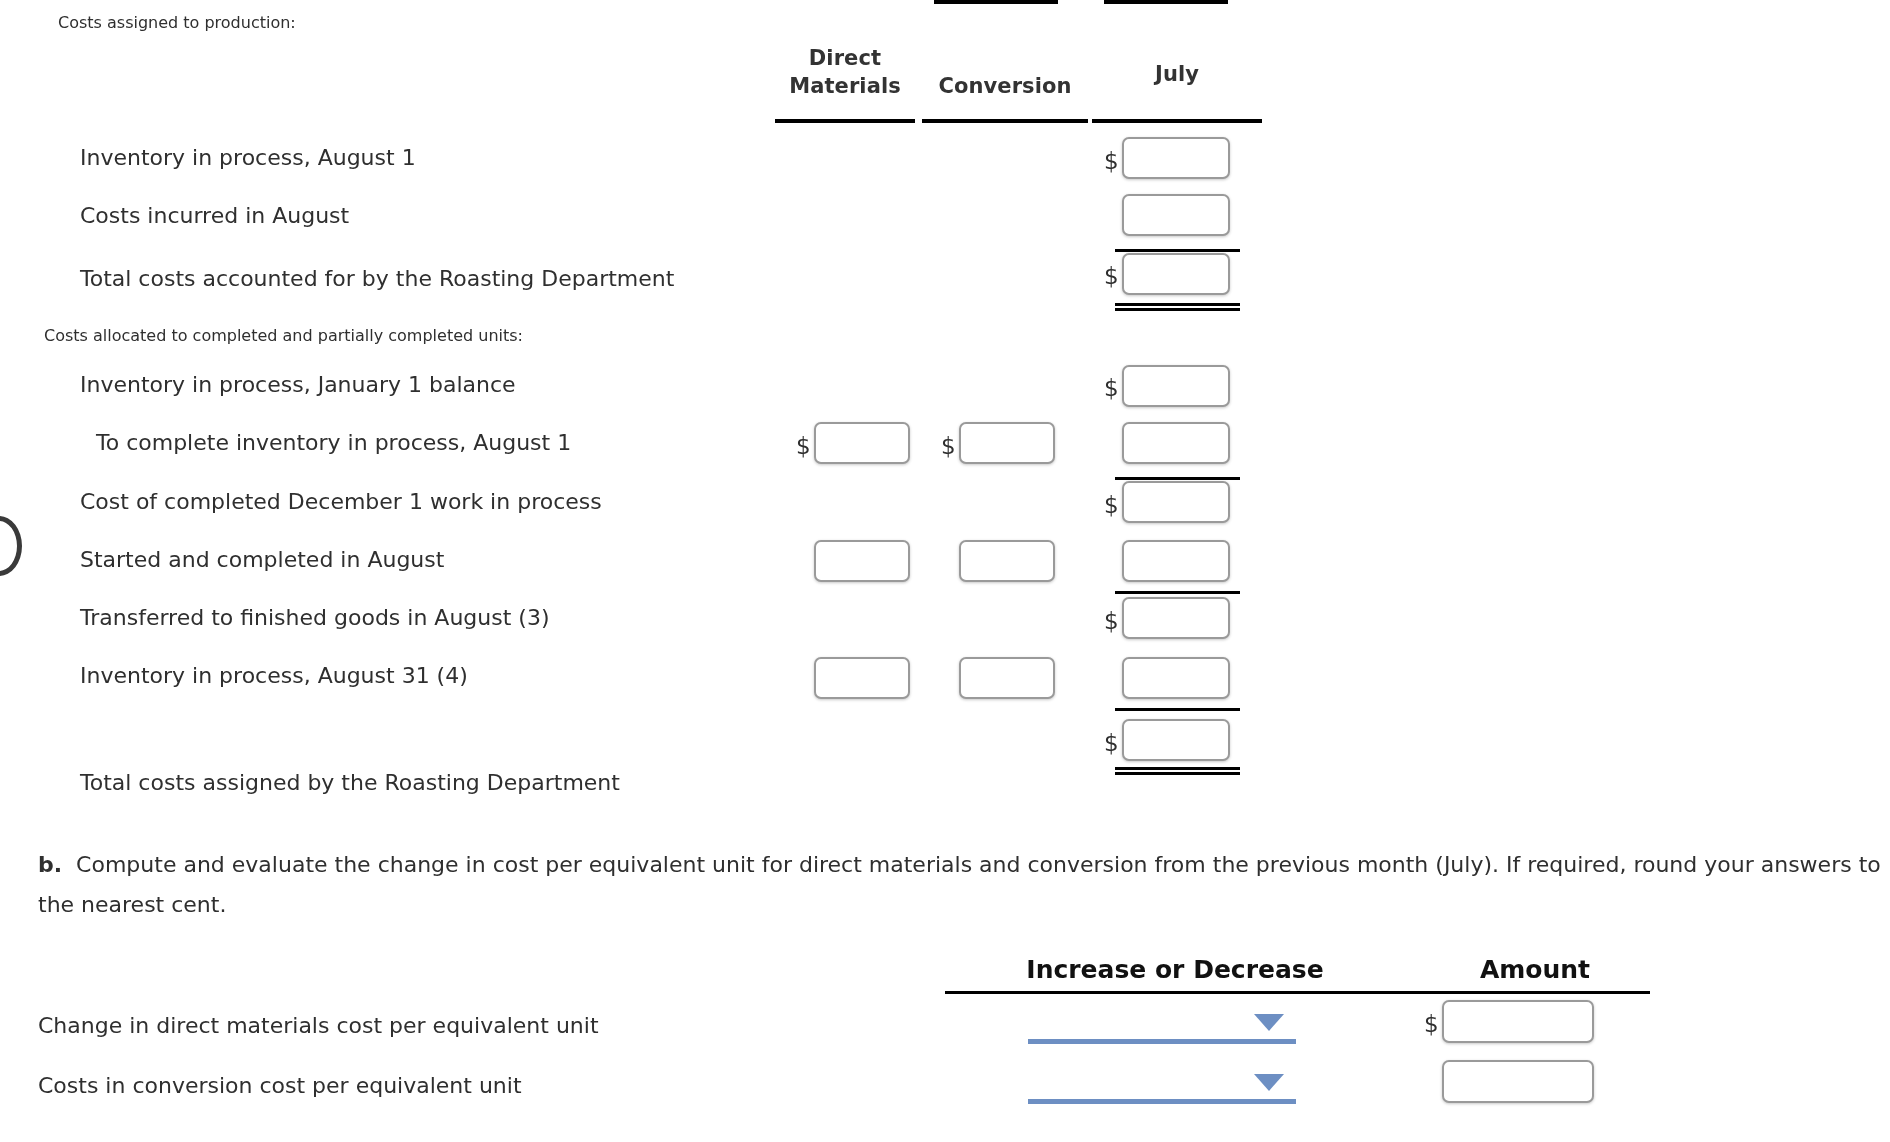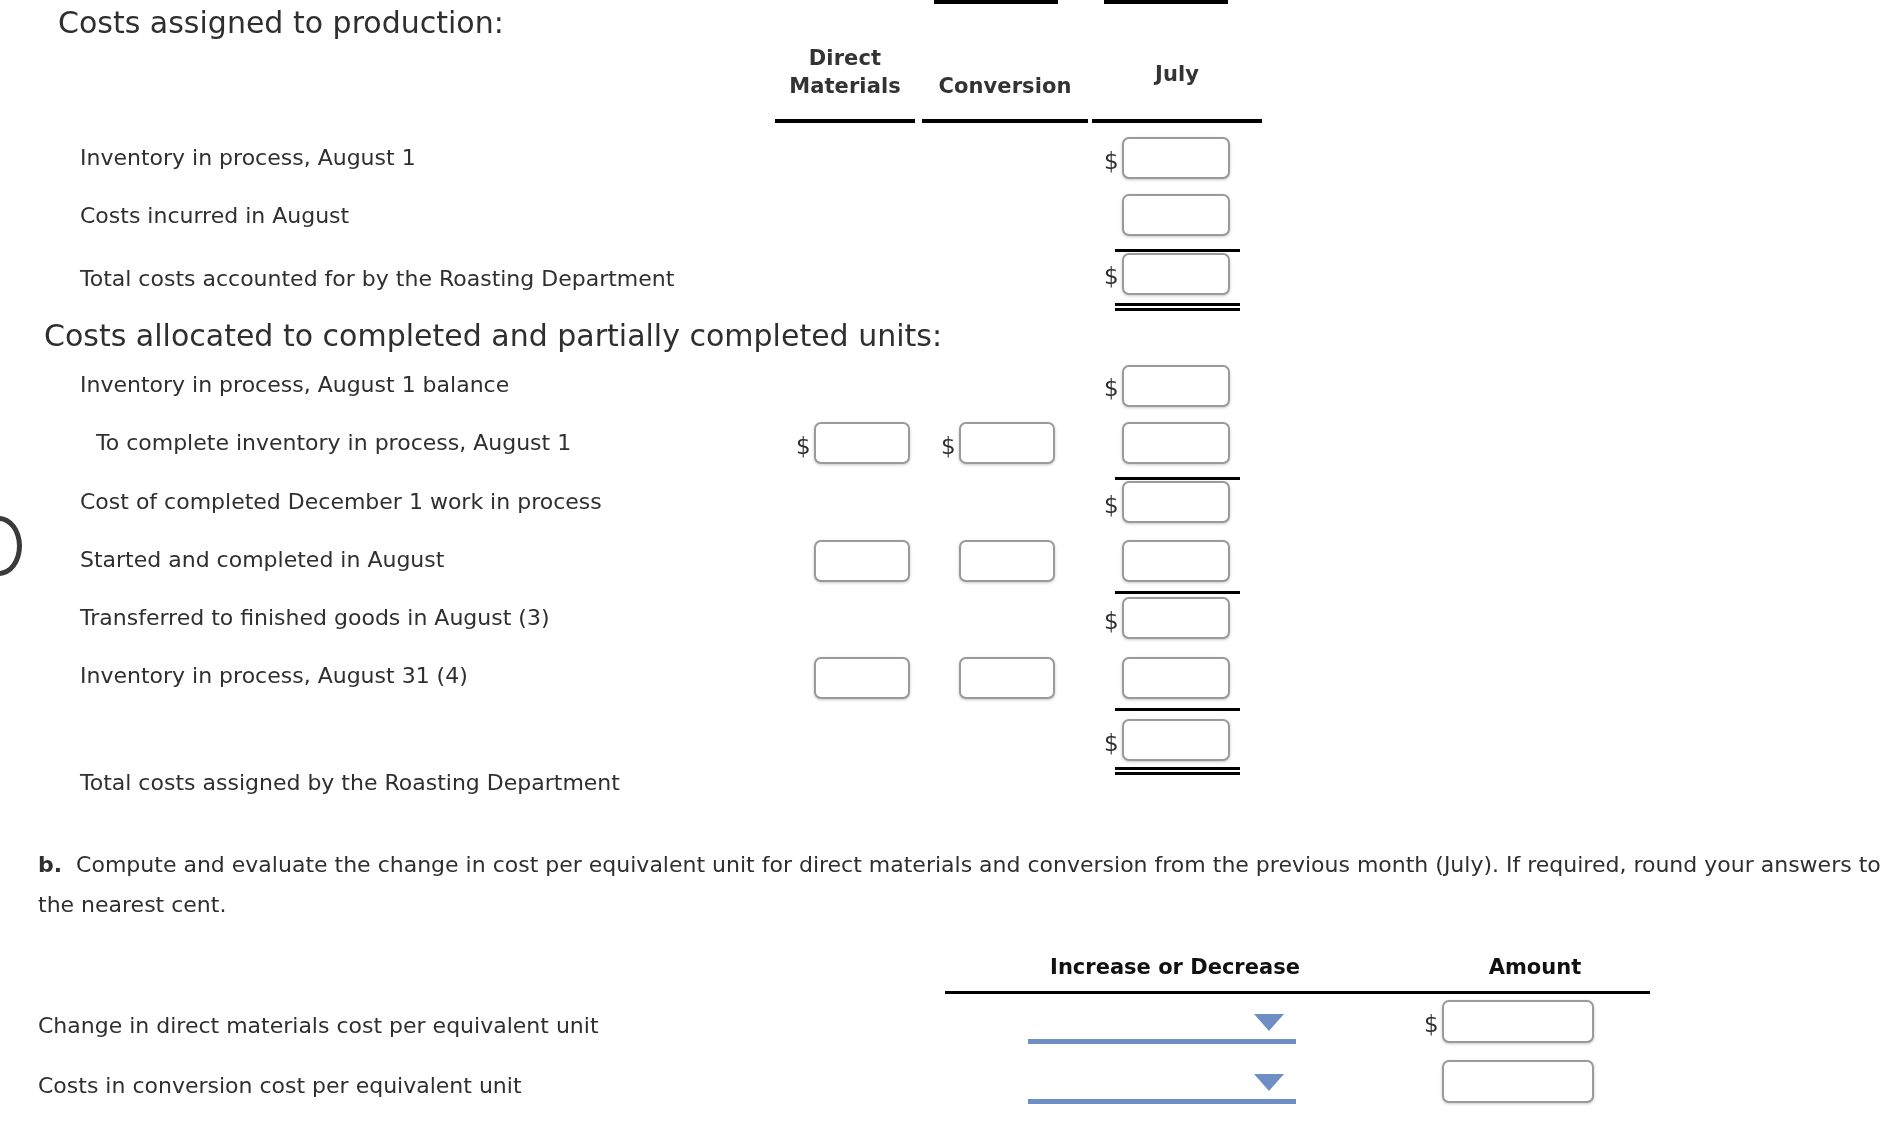--- a/index.html
+++ b/index.html
@@ -35,21 +35,21 @@
     width: 36px;
     height: 50px;
     border: 5px solid #3a3a3a;
     border-radius: 50%;
     background: transparent;
   }
 
   
   .sec-label {
     position: absolute;
-    font-size: 30px;
+    font-size: 16px;
     line-height: 26px;
     color: #2f2f2f;
     white-space: nowrap;
   }
   .row-label {
     position: absolute;
     font-size: 22px;
     line-height: 26px;
     color: #2f2f2f;
     white-space: nowrap;
@@ -113,21 +113,21 @@
     font-size: 22px;
     line-height: 40px;
     color: #2f2f2f;
     width: 1870px;
   }
   .para b { font-weight: bold; }
 
   
   .b-head {
     position: absolute;
-    font-size: 21px;
+    font-size: 25px;
     font-weight: bold;
     color: #111111;
     text-align: center;
     white-space: nowrap;
   }
   .b-rule {
     position: absolute;
     height: 3px;
     background: #000;
   }
@@ -192,21 +192,21 @@
 <div class="sub-rule" style="left:1115px; top:249px; width:125px;"></div>
 
 <div class="row-label" style="left:80px; top:266px;">Total costs accounted for by the Roasting Department</div>
 <div class="dollar" style="left:1104px; top:265px;">$</div>
 <input class="inp" style="left: 1122px; top: 253px; width: 108px; height: 42px;" value="">
 
 <div class="dbl-rule" style="left:1115px; top:303px; width:125px;"></div>
 
 <div class="sec-label" style="left:44px; top:323px;">Costs allocated to completed and partially completed units:</div>
 
-<div class="row-label" style="left:80px; top:372px;">Inventory in process, August 1 balance</div>
+<div class="row-label" style="left:80px; top:372px;">Inventory in process, January 1 balance</div>
 <div class="dollar" style="left:1104px; top:377px;">$</div>
 <input class="inp" style="left: 1122px; top: 365px; width: 108px; height: 42px;" value="">
 
 <div class="row-label" style="left:96px; top:430px;">To complete inventory in process, August 1</div>
 <div class="dollar" style="left:796px; top:435px;">$</div>
 <input class="inp" style="left: 814px; top: 422px; width: 96px; height: 42px;" value="">
 <div class="dollar" style="left:941px; top:435px;">$</div>
 <input class="inp" style="left: 959px; top: 422px; width: 96px; height: 42px;" value="">
 <input class="inp" style="left: 1122px; top: 422px; width: 108px; height: 42px;" value="">
 

